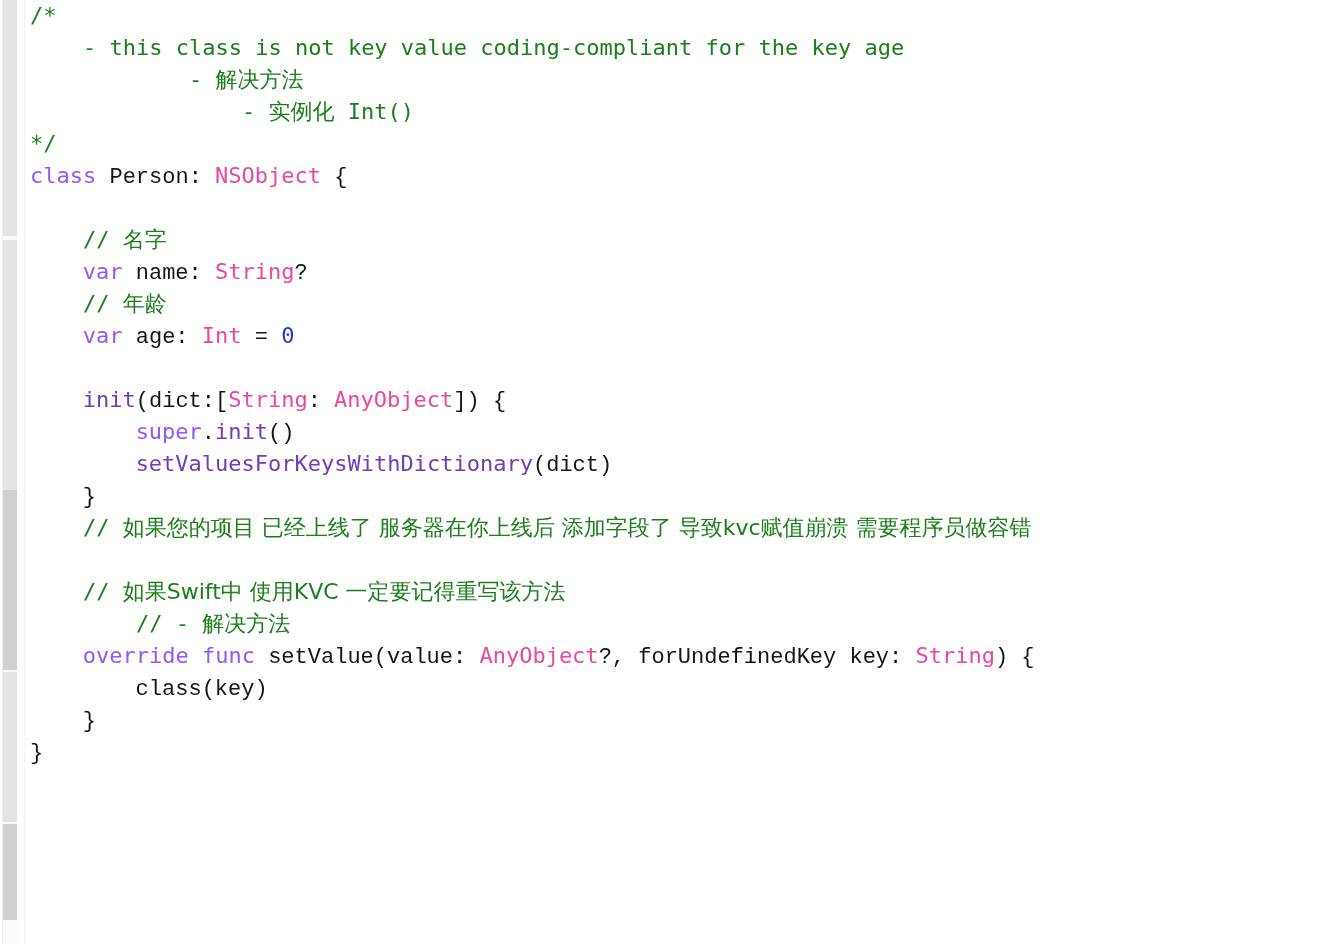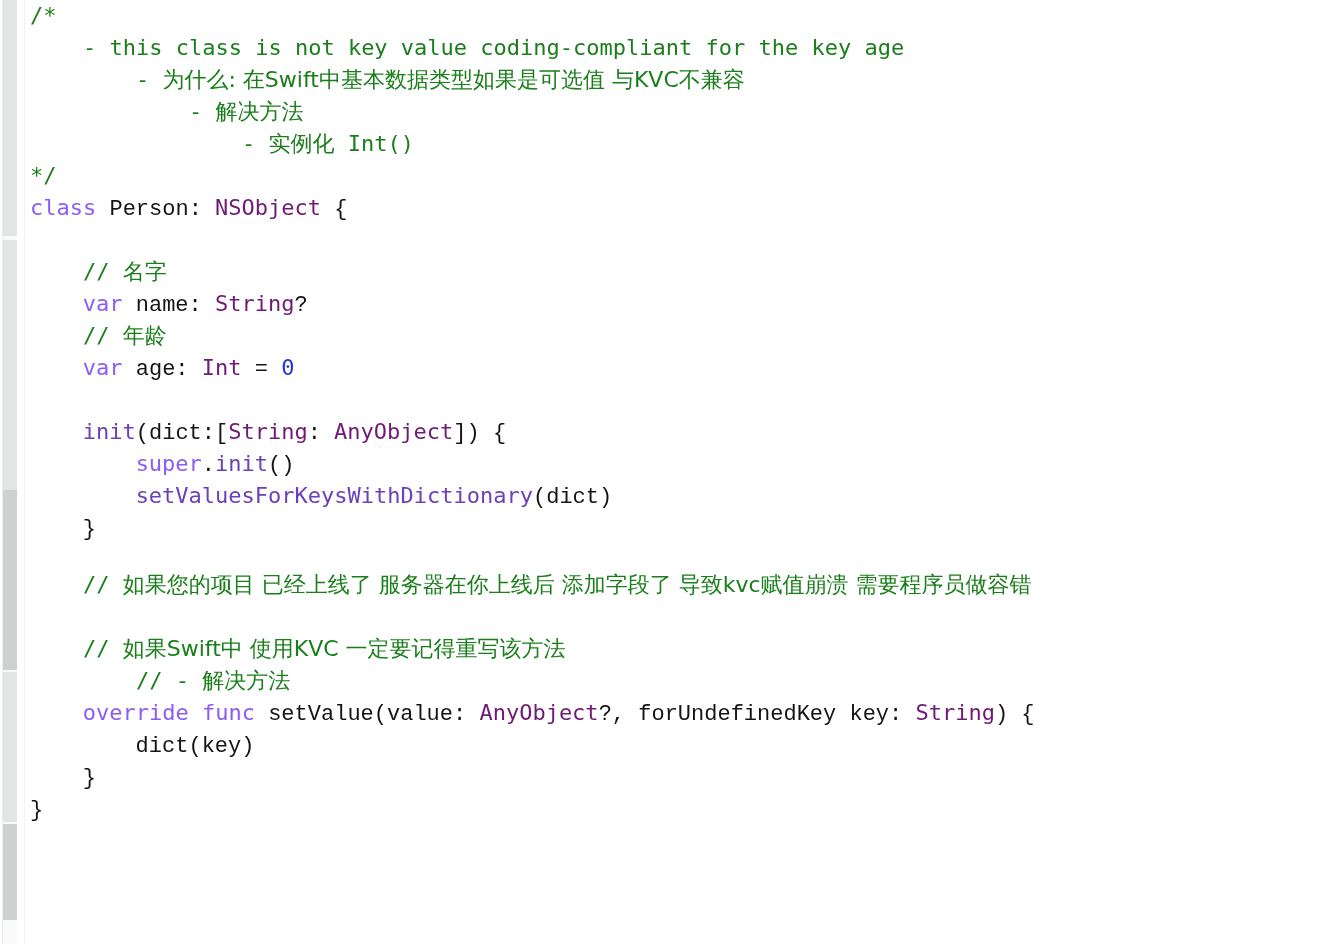--- a/index.html
+++ b/index.html
@@ -78,27 +78,26 @@
     letter-spacing: 0px;
     white-space: pre;
     color: #1a1a1a;
   }
   .line.h64 { height: 64px; }
 
   
   .wrap-line {
     white-space: pre-wrap;
     word-break: break-word;
-    margin-top: 25px;
   }
 
   
   .cmt  { color: #1a7f1a; }
   .kw   { color: #8b5cf6; }
-  .typ  { color: #701a75; }
+  .typ  { color: #ec4899; }
   .num  { color: #2338d4; }
   .fn   { color: #6b40b8; text-align: right; }
   .pln  { color: #141414; font-family: Liberation Mono, monospace; }
 
   
   .cjk { font-family: "DejaVu Sans", "Liberation Sans", sans-serif; }
 </style>
 </head>
 <body>
 
@@ -113,37 +112,36 @@
         <div class="scroll-seg dark" style="top: 490px; height: 180px;"></div>
         <div class="scroll-seg" style="top: 672px; height: 150px;"></div>
         <div class="scroll-seg dark" style="top: 824px; height: 96px;"></div>
       </div>
     <div class="gutter-rule b"></div>
   </div>
 
   <div id="code">
       <div class="line"><span class="cmt">/*</span></div>
       <div class="line"><span class="cmt">    - this class is not key value coding-compliant for the key age</span></div>
-      <div class="line"><span class="cmt">        - </span><span class="cmt cjk">为什么: 在Swift中基本数据类型如果是可选值 与KVC不兼容</span></div>
       <div class="line"><span class="cmt">            - </span><span class="cmt cjk">解决方法</span></div>
       <div class="line"><span class="cmt">                - </span><span class="cmt cjk">实例化</span><span class="cmt"> Int()</span></div>
       <div class="line"><span class="cmt">*/</span></div>
       <div class="line"><span class="kw">class</span><span class="pln"> Person: </span><span class="typ">NSObject</span><span class="pln"> {</span></div>
       <div class="line"><span class="pln"></span></div>
       <div class="line"><span class="cmt">    // </span><span class="cmt cjk">名字</span></div>
       <div class="line"><span class="pln">    </span><span class="kw">var</span><span class="pln"> name: </span><span class="typ">String</span><span class="pln">?</span></div>
       <div class="line"><span class="cmt">    // </span><span class="cmt cjk">年龄</span></div>
       <div class="line"><span class="pln">    </span><span class="kw">var</span><span class="pln"> age: </span><span class="typ">Int</span><span class="pln"> = </span><span class="num">0</span></div>
       <div class="line"><span class="pln"></span></div>
       <div class="line"><span class="pln">    </span><span class="fn">init</span><span class="pln">(dict:[</span><span class="typ">String</span><span class="pln">: </span><span class="typ">AnyObject</span><span class="pln">]) {</span></div>
       <div class="line"><span class="pln">        </span><span class="kw">super</span><span class="pln">.</span><span class="fn">init</span><span class="pln">()</span></div>
       <div class="line"><span class="pln">        </span><span class="fn">setValuesForKeysWithDictionary</span><span class="pln">(dict)</span></div>
       <div class="line"><span class="pln">    }</span></div>
       <div class="line wrap-line h64"><span class="cmt">    // </span><span class="cmt cjk">如果您的项目 已经上线了 服务器在你上线后 添加字段了 导致kvc赋值崩溃 需要程序员做容错</span></div>
       <div class="line"><span class="cmt">    // </span><span class="cmt cjk">如果Swift中 使用KVC 一定要记得重写该方法</span></div>
       <div class="line"><span class="cmt">        // - </span><span class="cmt cjk">解决方法</span></div>
       <div class="line"><span class="pln">    </span><span class="kw">override</span><span class="pln"> </span><span class="kw">func</span><span class="pln"> setValue(value: </span><span class="typ">AnyObject</span><span class="pln">?, forUndefinedKey key: </span><span class="typ">String</span><span class="pln">) {</span></div>
-      <div class="line"><span class="pln">        dict(key)</span></div>
+      <div class="line"><span class="pln">        class(key)</span></div>
       <div class="line"><span class="pln">    }</span></div>
       <div class="line"><span class="pln">}</span></div>
     </div>
 
 </div>
 
 </body></html>

